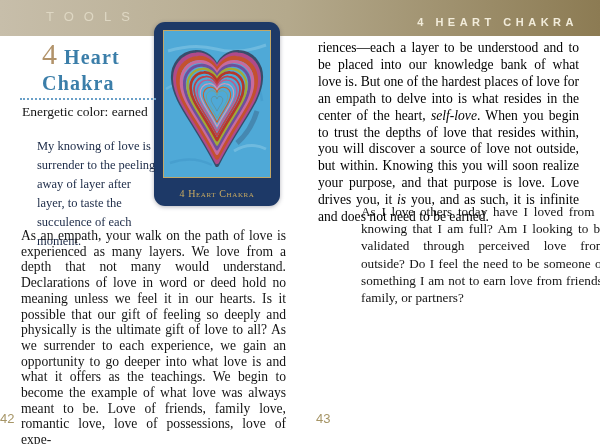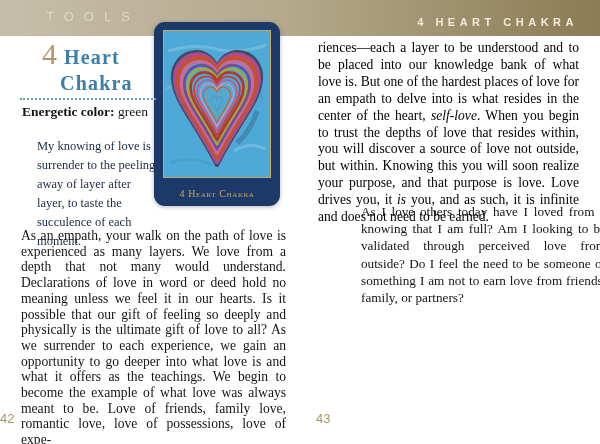--- a/index.html
+++ b/index.html
@@ -39,29 +39,29 @@
   }
   
   .title-block{
     position:absolute;left:42px;top:42px;width:120px;
     color:#3b7ea9;font-weight:bold;line-height:24px;letter-spacing:1.2px;
   }
   .title-number{
     font-size:30px;font-weight:normal;color:#b2936a;margin-right:7px;letter-spacing:0;
   }
   .title-word{font-size:20px;}
-  .title-line2{margin-left:18px;}
+  .title-line2{}
   .dotted-rule{
     position:absolute;left:20px;top:98px;width:136px;height:0;
     border-top:2px dotted #6aa0c8;
   }
   .energetic{
     position:absolute;left:22px;top:104px;font-size:13.5px;color:#141414;
   }
-  .energetic .lbl{font-weight:bold;}
+  .energetic .lbl{font-weight:normal;}
   .quote{
     position:absolute;left:37px;top:137px;width:121px;
     font-size:12.5px;line-height:19px;color:#1b2a47;
   }
   .left-body{
     position:absolute;left:21px;top:228px;width:265px;
     font-size:13.6px;line-height:15.7px;color:#141414;
     text-align:justify;
   }
   
@@ -129,21 +129,21 @@
 
   <div class="title-block">
     <span class="title-number">4</span><span class="title-word">Heart</span><br>
     <span class="title-word title-line2">Chakra</span>
   </div>
 
   <div class="dotted-rule"></div>
 
   <div class="energetic">
     <span class="lbl">Energetic color:</span>
-    <span>green</span>
+    <span>earned</span>
   </div>
 
   <div class="quote">My knowing of love is surrender to the peeling away of layer after layer, to taste the succulence of each moment.</div>
 
   <div class="left-body">As an empath, your walk on the path of love is experienced as many layers. We love from a depth that not many would understand. Declarations of love in word or deed hold no meaning unless we feel it in our hearts. Is it possible that our gift of feeling so deeply and physically is the ultimate gift of love to all? As we surrender to each experience, we gain an opportunity to go deeper into what love is and what it offers as the teachings. We begin to become the example of what love was always meant to be. Love of friends, family love, romantic love, love of possessions, love of expe-</div>
 
   <div class="page-num left">42</div>
 
   <div class="right-para1">
     <span>riences—each a layer to be understood and to be placed into our knowledge bank of what love is. But one of the hardest places of love for an empath to delve into is what resides in the center of the heart, </span><span class="it">self-love</span><span>. When you begin to trust the depths of love that resides within, you will discover a source of love not outside, but within. Knowing this you will soon realize your purpose, and that purpose is love. Love drives you, it </span><span class="it">is</span><span> you, and as such, it is infinite and does not need to be earned.</span>

